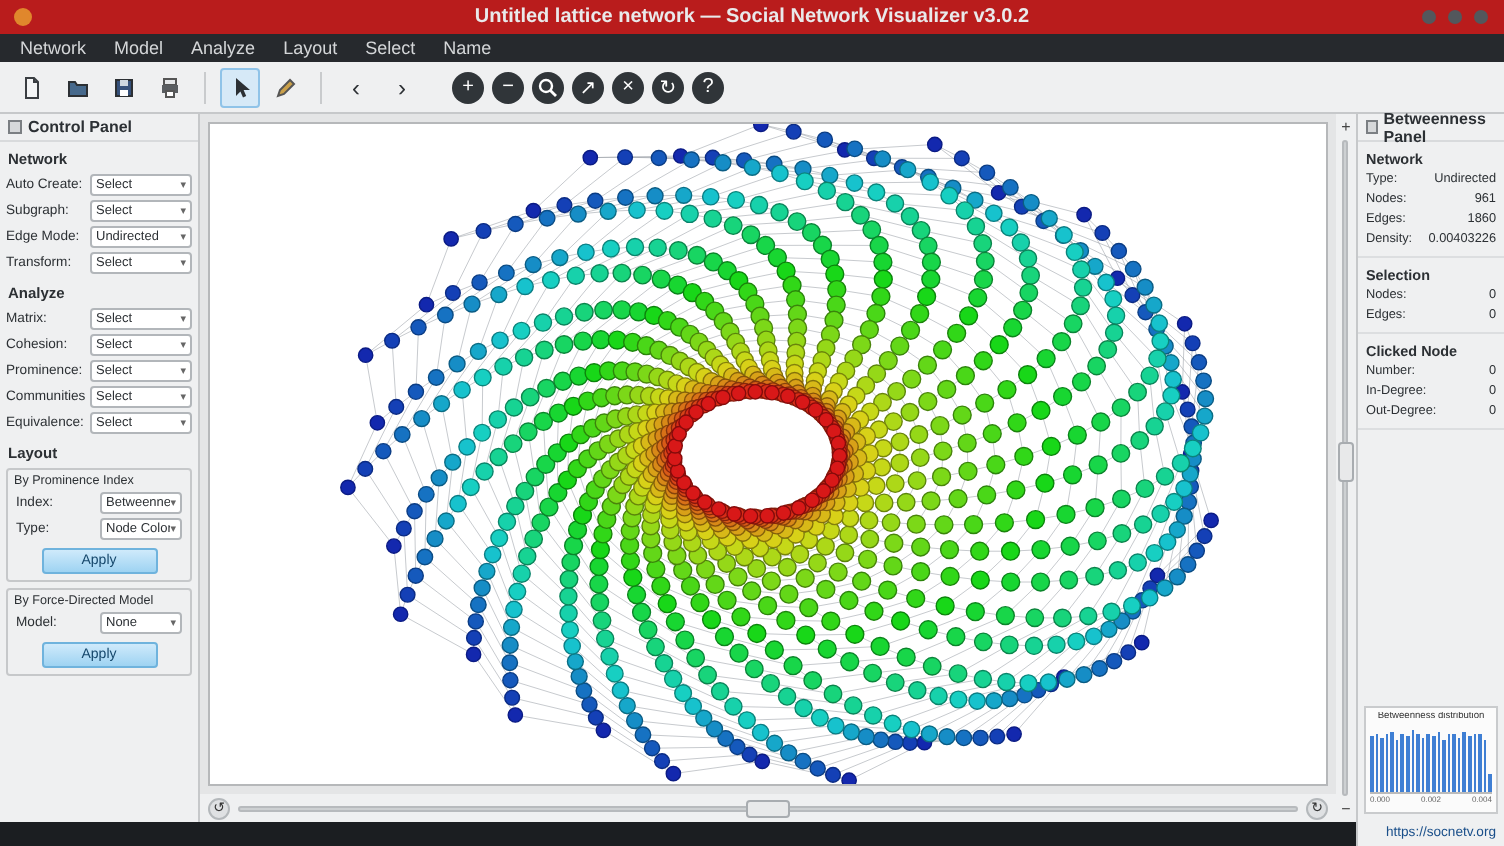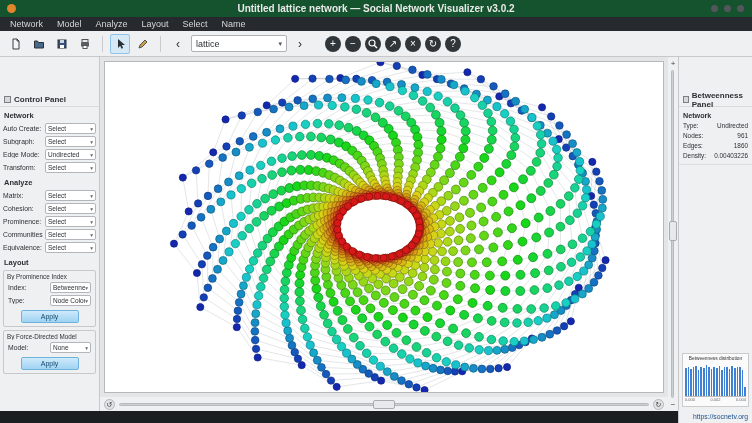--- a/index.html
+++ b/index.html
@@ -1,21 +1,21 @@
 <!DOCTYPE html>
 <html><head>
 <meta charset="utf-8">
 <style>
   html,body{margin:0;padding:0;background:#101214;}
   .window{position:relative;width:752px;height:423px;overflow:hidden;background:#eff0f1;
           font-family:"Liberation Sans",sans-serif;-webkit-font-smoothing:antialiased;}
   .window *{box-sizing:border-box;}
 
   
-  .titlebar{position:absolute;left:0;top:0;width:752px;height:17px;background:#14532d;
+  .titlebar{position:absolute;left:0;top:0;width:752px;height:17px;background:#b91c1c;
             display:flex;align-items:center;}
   .titlebar .title{flex:1;text-align:center;color:#e9e9ea;font-size:10px;font-weight:bold;
                    white-space:nowrap;overflow:hidden;}
   .appdot{position:absolute;left:7px;top:4px;width:9px;height:9px;border-radius:50%;background:#e0872c;}
   .winbtns{position:absolute;right:8px;top:5px;display:flex;gap:6px;}
   .windot{width:7px;height:7px;border-radius:50%;background:#53575c;}
 
   
   .menubar{position:absolute;left:0;top:17px;width:752px;height:14px;background:#26292d;
            display:flex;align-items:center;padding-left:3px;}
@@ -32,21 +32,21 @@
           font-size:9px;display:flex;align-items:center;padding:0 4px;color:#2c3034;}
   .tcombo .caret{margin-left:auto;font-size:7px;color:#555;}
   .cgroup{display:flex;align-items:center;gap:4px;margin-left:12px;}
   .cbtn{width:16px;height:16px;border-radius:50%;background:#303539;color:#fff;border:none;
         font-size:10px;display:flex;align-items:center;justify-content:center;padding:0;}
 
   
   .control-panel{position:absolute;left:0;top:57px;width:100px;height:354px;background:#eff0f1;
                  border-right:1px solid #c6c8ca;}
   .panel-header{height:14px;display:flex;align-items:center;gap:3px;font-size:8px;font-weight:bold;
-                color:#2c3034;padding:0 4px;border-bottom:1px solid #d8dadc;margin-top:36px;}
+                color:#2c3034;padding:0 4px;border-bottom:1px solid #d8dadc;}
   .ph-icon{width:7px;height:7px;border:1px solid #7b7f83;background:#d6d8da;display:inline-block;}
   .cp-title{font-size:7.5px;font-weight:bold;color:#2c3034;margin:4px 0 2px 4px;}
   .cp-row{display:flex;align-items:center;padding:1px 3px;gap:2px;}
   .cp-row .lbl{font-size:6.8px;color:#2c3034;width:40px;flex:none;white-space:nowrap;overflow:hidden;}
   .combo{flex:1;height:11px;background:#fff;border:1px solid #b2b6ba;border-radius:2px;font-size:6.5px;
          display:flex;align-items:center;padding:0 2px;color:#2c3034;min-width:0;}
   .combo .val{white-space:nowrap;overflow:hidden;}
   .combo .caret{margin-left:auto;font-size:5.5px;color:#666;flex:none;}
   .cp-group{border:1px solid #c6c8ca;border-radius:2px;margin:3px;padding:2px 1px;}
   .cp-group-title{font-size:6.3px;color:#2c3034;margin:0 0 1px 2px;white-space:nowrap;overflow:hidden;}
@@ -153,24 +153,20 @@
           <path d="M4 1v9l2.2-2.2 1.3 3 1.6-.8-1.3-3H11z" fill="#2c3034"></path>
         </svg>
     </button>
     <button class="tbtn">
       <svg width="12" height="12" viewBox="0 0 12 12">
           <path d="M2 10l1-3 5-5 2 2-5 5z" fill="#caa04a" stroke="#555"></path>
         </svg>
     </button>
     <div class="tsep"></div>
     <button class="tbtn">‹</button>
-    <div class="tcombo">
-      <span class="val">lattice</span>
-      <span class="caret">▾</span>
-    </div>
     <button class="tbtn">›</button>
     <div class="cgroup">
       <button class="cbtn">+</button>
       <button class="cbtn">−</button>
       <button class="cbtn">
         <svg width="12" height="12" viewBox="0 0 12 12">
             <circle cx="5" cy="5" r="3" fill="none" stroke="#fff" stroke-width="1.2"></circle>
             <line x1="7.2" y1="7.2" x2="10" y2="10" stroke="#fff" stroke-width="1.4"></line>
           </svg>
       </button>
@@ -1354,20 +1350,46 @@
             <span class="l">Nodes:</span>
             <span class="v">961</span>
           </div>
           <div class="sp-row">
             <span class="l">Edges:</span>
             <span class="v">1860</span>
           </div>
           <div class="sp-row">
             <span class="l">Density:</span>
             <span class="v">0.00403226</span>
+          </div>
+        </div>
+        <div class="sp-group">
+          <div class="sp-title">Selection</div>
+          <div class="sp-row">
+            <span class="l">Nodes:</span>
+            <span class="v">0</span>
+          </div>
+          <div class="sp-row">
+            <span class="l">Edges:</span>
+            <span class="v">0</span>
+          </div>
+        </div>
+        <div class="sp-group">
+          <div class="sp-title">Clicked Node</div>
+          <div class="sp-row">
+            <span class="l">Number:</span>
+            <span class="v">0</span>
+          </div>
+          <div class="sp-row">
+            <span class="l">In-Degree:</span>
+            <span class="v">0</span>
+          </div>
+          <div class="sp-row">
+            <span class="l">Out-Degree:</span>
+            <span class="v">0</span>
           </div>
         </div>
       </div>
     <div class="chart-box">
       <div class="chart-title">Betweenness distribution</div>
       <div class="bars" id="dist-bars">
           <div class="bar" style="height: 84.4444%; background: rgb(63, 127, 212);"></div>
           <div class="bar" style="height: 88.8889%; background: rgb(63, 127, 212);"></div>
           <div class="bar" style="height: 82.2222%; background: rgb(63, 127, 212);"></div>
           <div class="bar" style="height: 86.6667%; background: rgb(63, 127, 212);"></div>

